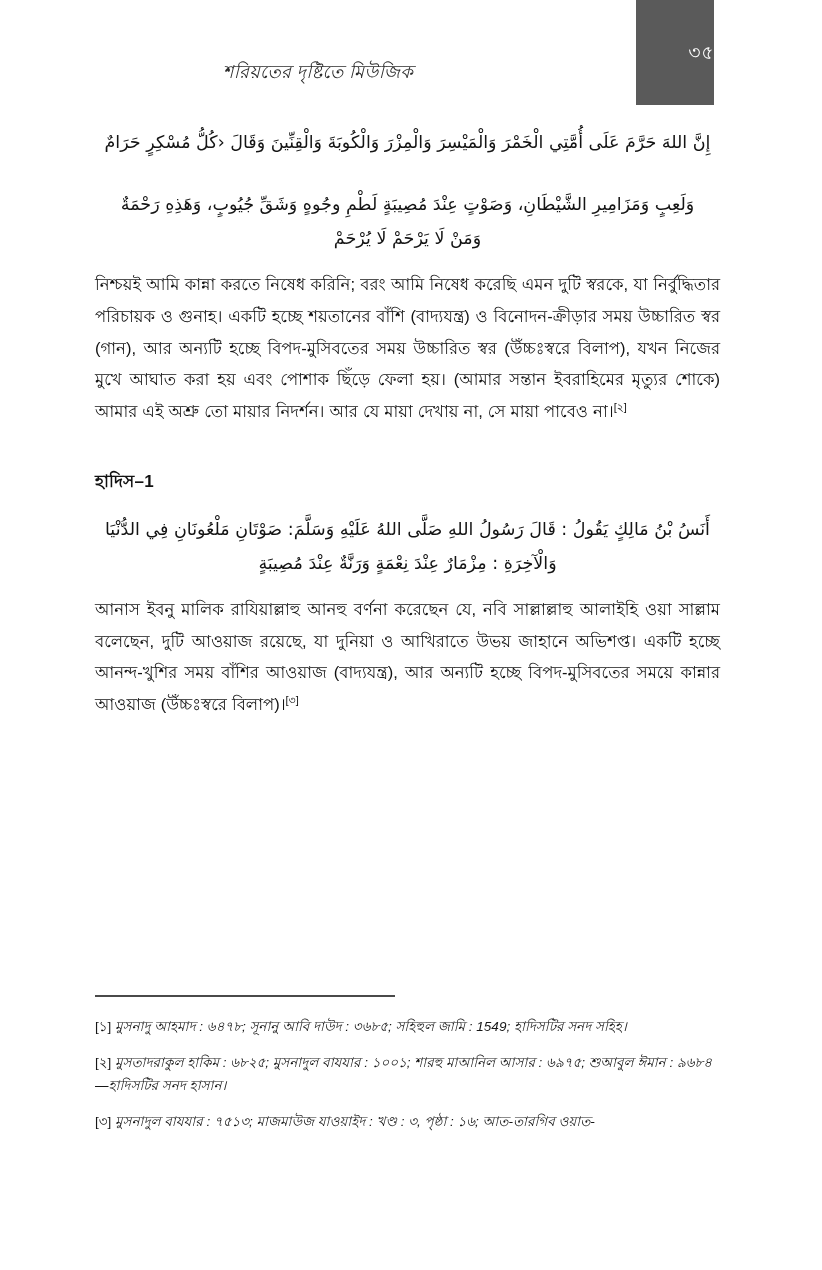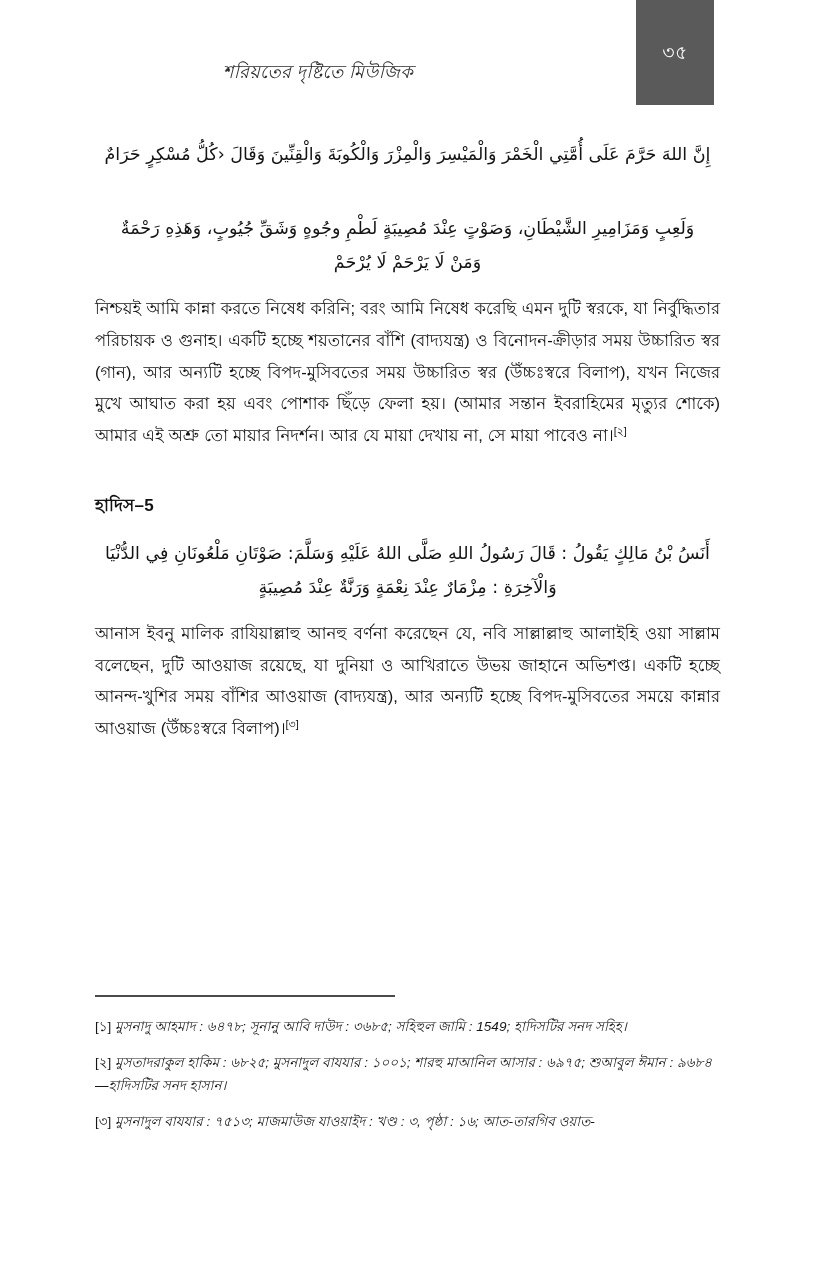--- a/index.html
+++ b/index.html
@@ -22,21 +22,21 @@
   
   .page-number-box {
     position: absolute;
     top: 0;
     left: 636px;
     width: 78px;
     height: 105px;
     background: #5a5a5a;
     display: flex;
     align-items: center;
-    justify-content: center;
+    justify-content: flex-end;
   }
   .page-number {
     color: #ffffff;
     font-size: 19px;
     font-family: "Liberation Sans", sans-serif;
     line-height: 1;
     letter-spacing: 0.5px;
   }
   .running-head {
     position: absolute;
@@ -67,21 +67,21 @@
     letter-spacing: 0.2px;
   }
 
   .arabic-block {
     direction: rtl;
     text-align: center;
     font-family: "DejaVu Sans", "Liberation Sans", sans-serif;
     font-size: 17.5px;
     line-height: 1.95;
     color: #141414;
-    margin: 12px 0 14px 0;
+    margin: 0 0 14px 0;
     unicode-bidi: plaintext;
   }
   .arabic-line {
     display: block;
     white-space: nowrap;
   }
 
   .bangla-para {
     font-size: 16.5px;
     line-height: 1.92;
@@ -148,21 +148,21 @@
       <div class="arabic-block">
         <span class="arabic-line">وَلَعِبٍ وَمَزَامِيرِ الشَّيْطَانِ، وَصَوْتٍ عِنْدَ مُصِيبَةٍ لَطْمِ وجُوهٍ وَشَقِّ جُيُوبٍ، وَهَذِهِ رَحْمَةٌ</span>
         <span class="arabic-line">وَمَنْ لَا يَرْحَمْ لَا يُرْحَمْ</span>
       </div>
       <p class="bangla-para"><span>নিশ্চয়ই আমি কান্না করতে নিষেধ করিনি; বরং আমি নিষেধ করেছি এমন দুটি স্বরকে, যা নির্বুদ্ধিতার পরিচায়ক ও গুনাহ। একটি হচ্ছে শয়তানের বাঁশি (বাদ্যযন্ত্র) ও বিনোদন-ক্রীড়ার সময় উচ্চারিত স্বর (গান), আর অন্যটি হচ্ছে বিপদ-মুসিবতের সময় উচ্চারিত স্বর (উঁচ্চঃস্বরে বিলাপ), যখন নিজের মুখে আঘাত করা হয় এবং পোশাক ছিঁড়ে ফেলা হয়। (আমার সন্তান ইবরাহিমের মৃত্যুর শোকে) আমার এই অশ্রু তো মায়ার নিদর্শন। আর যে মায়া দেখায় না, সে মায়া পাবেও না।</span><span class="fn-ref">[২]</span></p>
     </div>
 
     <div class="block-gap-sm"></div>
 
     <div>
-      <div class="hadith-heading">হাদিস–5</div>
+      <div class="hadith-heading">হাদিস–1</div>
       <div class="arabic-block">
         <span class="arabic-line">أَنَسُ بْنُ مَالِكٍ يَقُولُ : قَالَ رَسُولُ اللهِ صَلَّى اللهُ عَلَيْهِ وَسَلَّمَ: صَوْتَانِ مَلْعُونَانِ فِي الدُّنْيَا</span>
         <span class="arabic-line">وَالْآخِرَةِ : مِزْمَارٌ عِنْدَ نِعْمَةٍ وَرَنَّةٌ عِنْدَ مُصِيبَةٍ</span>
       </div>
       <p class="bangla-para"><span>আনাস ইবনু মালিক রাযিয়াল্লাহু আনহু বর্ণনা করেছেন যে, নবি সাল্লাল্লাহু আলাইহি ওয়া সাল্লাম বলেছেন, দুটি আওয়াজ রয়েছে, যা দুনিয়া ও আখিরাতে উভয় জাহানে অভিশপ্ত। একটি হচ্ছে আনন্দ-খুশির সময় বাঁশির আওয়াজ (বাদ্যযন্ত্র), আর অন্যটি হচ্ছে বিপদ-মুসিবতের সময়ে কান্নার আওয়াজ (উঁচ্চঃস্বরে বিলাপ)।</span><span class="fn-ref">[৩]</span></p>
     </div>
 
   </div>
 
   <div class="footnotes">

